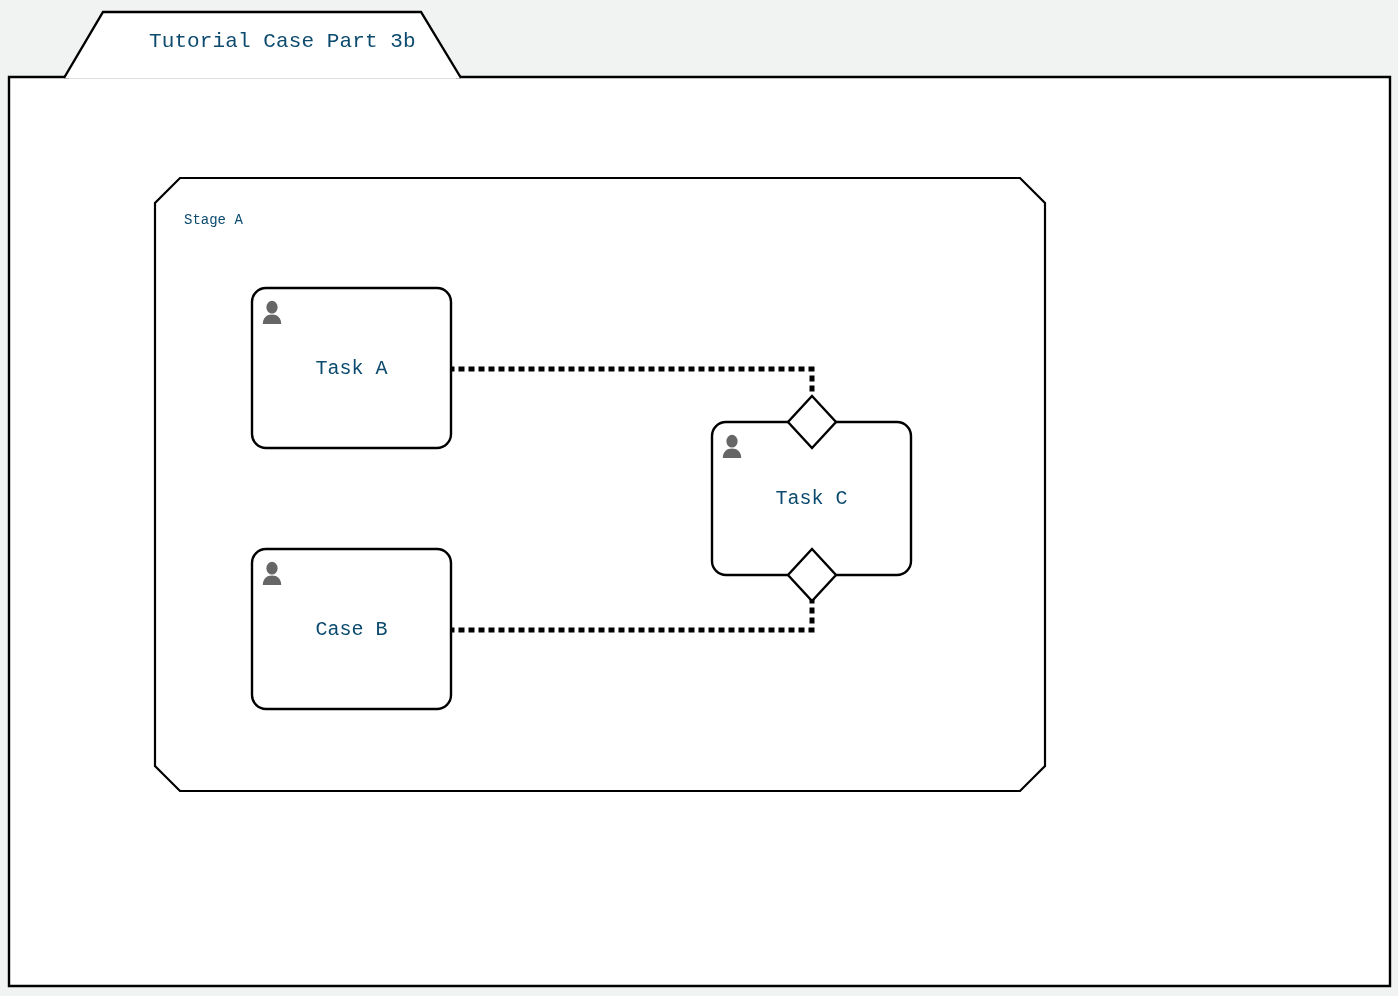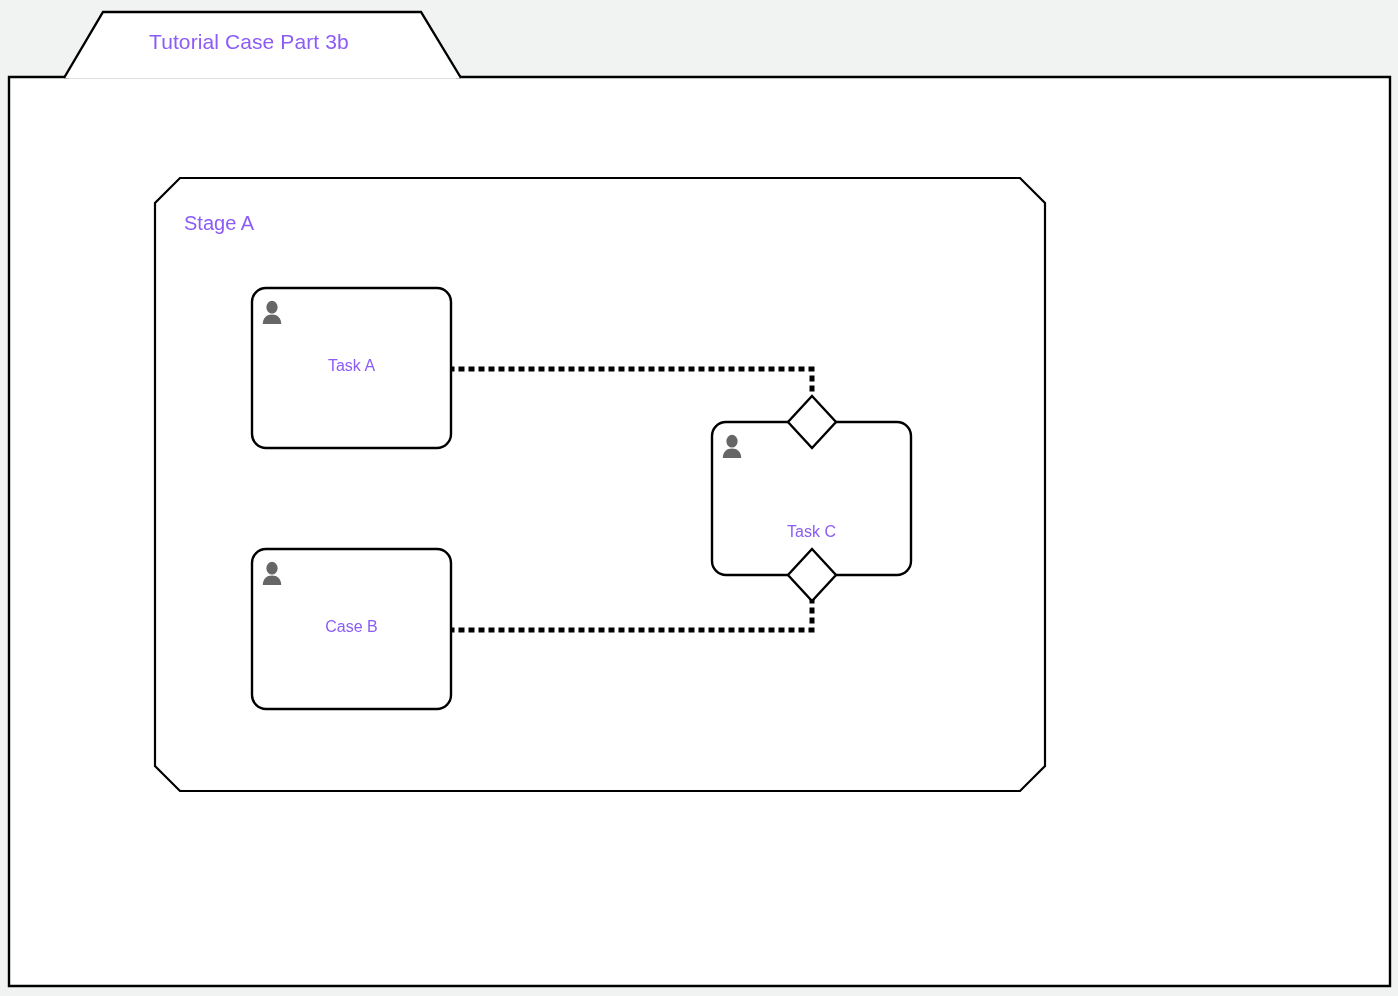--- a/index.html
+++ b/index.html
@@ -25,43 +25,43 @@
   .diagram-svg {
     position: absolute;
     left: 0;
     top: 0;
     width: 1398px;
     height: 996px;
     display: block;
   }
   .lbl {
     position: absolute;
-    font-family: Liberation Sans, sans-serif;
-    color: #8b5cf6;
+    font-family: Liberation Mono, monospace;
+    color: #0c4a6e;
     white-space: nowrap;
     pointer-events: none;
   }
   .case-title {
     font-size: 21px;
     left: 149px;
     top: 30px;
     letter-spacing: 0.1px;
   }
   .stage-title {
-    font-size: 20px;
+    font-size: 14px;
     left: 184px;
     top: 212px;
   }
   .task-label {
-    font-size: 16px;
+    font-size: 20px;
     text-align: center;
   }
   .task-a-label { left: 252px; top: 357px; width: 199px; }
   .task-b-label { left: 252px; top: 618px; width: 199px; }
-  .task-c-label { left: 712px; top: 487px; width: 199px; margin-top: 36px; }
+  .task-c-label { left: 712px; top: 487px; width: 199px; }
   .person-icon {
     position: absolute;
     width: 26px;
     height: 26px;
   }
 </style>
 </head>
 <body>
 
 <div id="canvas">

